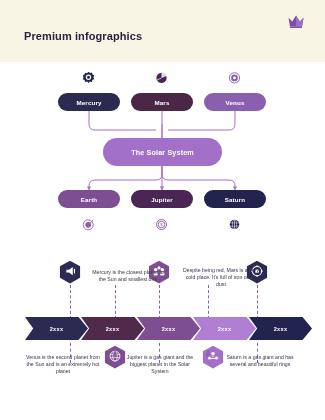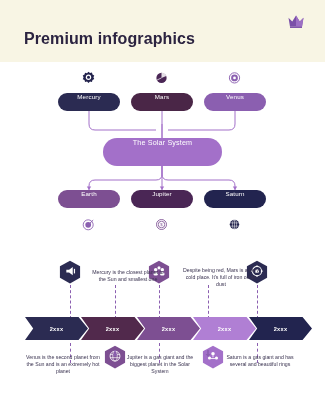--- a/index.html
+++ b/index.html
@@ -11,35 +11,35 @@
   }
   .page{position:relative;width:325px;height:420px;}
 
   
   .header{
     position:absolute;left:0;top:0;width:325px;height:62px;
     background:#f8f5e4;
   }
   .header-title{
     position:absolute;left:24px;top:30px;
-    font-size:16px;font-weight:bold;color:#2b2340;
+    font-size:11px;font-weight:bold;color:#2b2340;
     letter-spacing:.1px;
     text-align:center;
   }
   .crown-icon{
     position:absolute;left:287px;top:14px;width:18px;height:15px;
   }
 
   
   .tree{position:absolute;left:0;top:62px;width:325px;height:190px;}
 
   .node{
     position:absolute;height:18px;border-radius:9px;
-    display:flex;align-items:flex-start;justify-content:center;
-    color:#ffffff;font-size:6.2px;font-weight:normal;letter-spacing:.15px;
+    display:flex;align-items:center;justify-content:center;
+    color:#ffffff;font-size:6.2px;font-weight:bold;letter-spacing:.15px;
   }
   .node-mercury{left:58px;top:31px;width:62px;background:#2b2b52;}
   .node-mars{left:131px;top:31px;width:62px;background:#4a2647;}
   .node-venus{left:204px;top:31px;width:62px;background:#8b5fb0;}
 
   .node-center{
     left:103px;top:76px;width:119px;height:28px;border-radius:14px;
     background:#a370c9;font-size:7.2px;
   }
 

